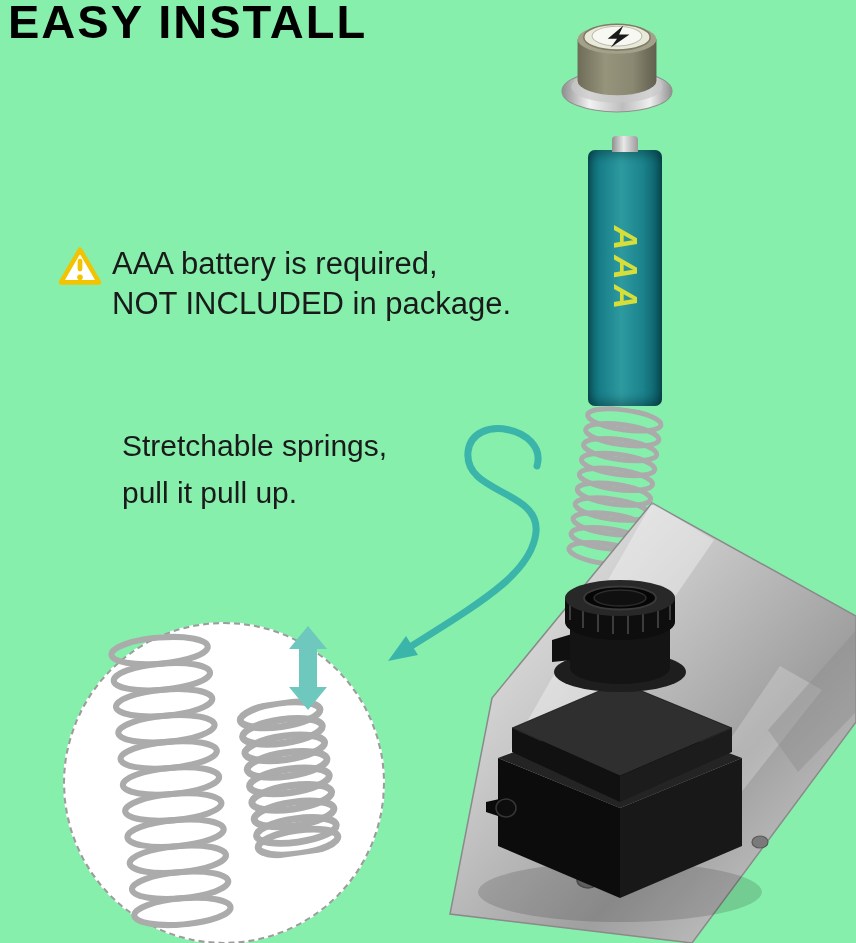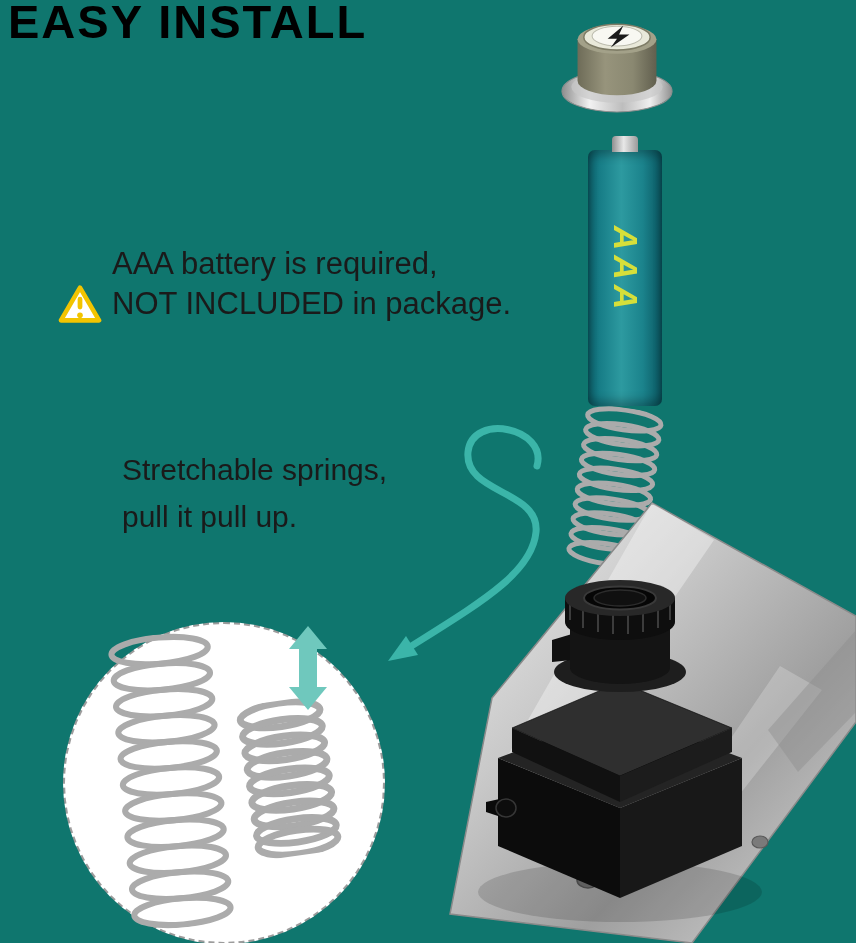--- a/index.html
+++ b/index.html
@@ -1,34 +1,34 @@
 <!DOCTYPE html>
 <html><head>
 <meta charset="utf-8">
 <style>
   html,body{margin:0;padding:0;background:#ffffff;}
   .page{
-    position:relative;width:856px;height:943px;background:#0f766e;overflow:hidden;
+    position:relative;width:856px;height:943px;background:#86efac;overflow:hidden;
     font-family:"Liberation Sans", sans-serif;color:#111;
   }
   
   .title{
     position:absolute;left:8px;top:-6px;margin:0;
     font-size:47px;font-weight:800;letter-spacing:2px;color:#000;
     font-family:"Liberation Sans", sans-serif;
   }
   
   .warning-block{
-    position:absolute;left:58px;top:244px;display:flex;align-items:flex-end;gap:10px;
+    position:absolute;left:58px;top:244px;display:flex;align-items:flex-start;gap:10px;
   }
   .warn-icon{width:44px;height:40px;flex:0 0 auto;margin-top:2px;}
   .warning-text{display:flex;flex-direction:column;font-size:31px;line-height:40px;color:#1a1a1a;}
   
   .feature-text{
-    position:absolute;left:122px;top:446px;display:flex;flex-direction:column;
+    position:absolute;left:122px;top:422px;display:flex;flex-direction:column;
     font-size:30px;line-height:47px;color:#1a1a1a;
   }
   
   .cap-svg{position:absolute;left:558px;top:6px;width:118px;height:108px;}
   
   .battery{
     position:absolute;left:588px;top:150px;width:74px;height:256px;border-radius:7px;
     background:linear-gradient(90deg,#0c5f69 0%,#177d87 16%,#2d9aa0 45%,#1b838c 74%,#0a5660 100%);
     box-shadow:inset 0 6px 8px rgba(0,0,0,.25), inset 0 -6px 8px rgba(0,0,0,.25);
   }

